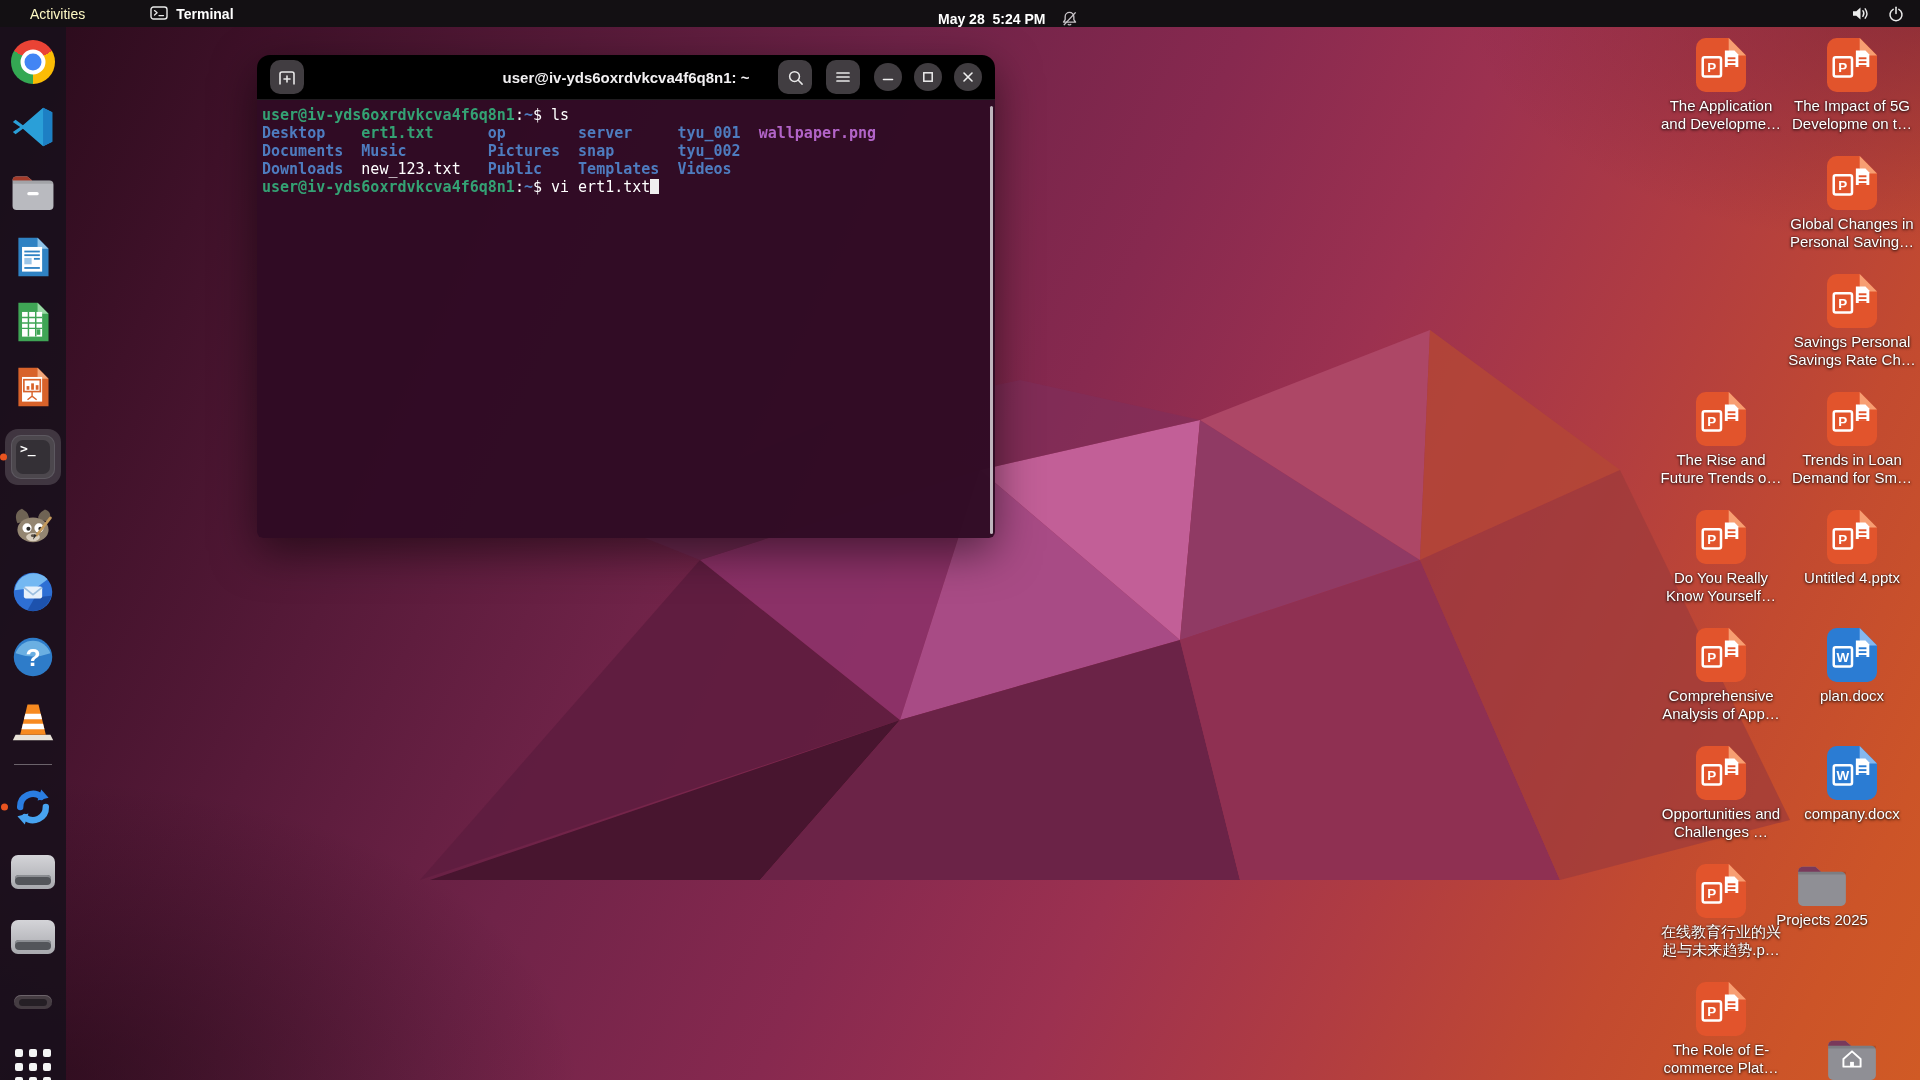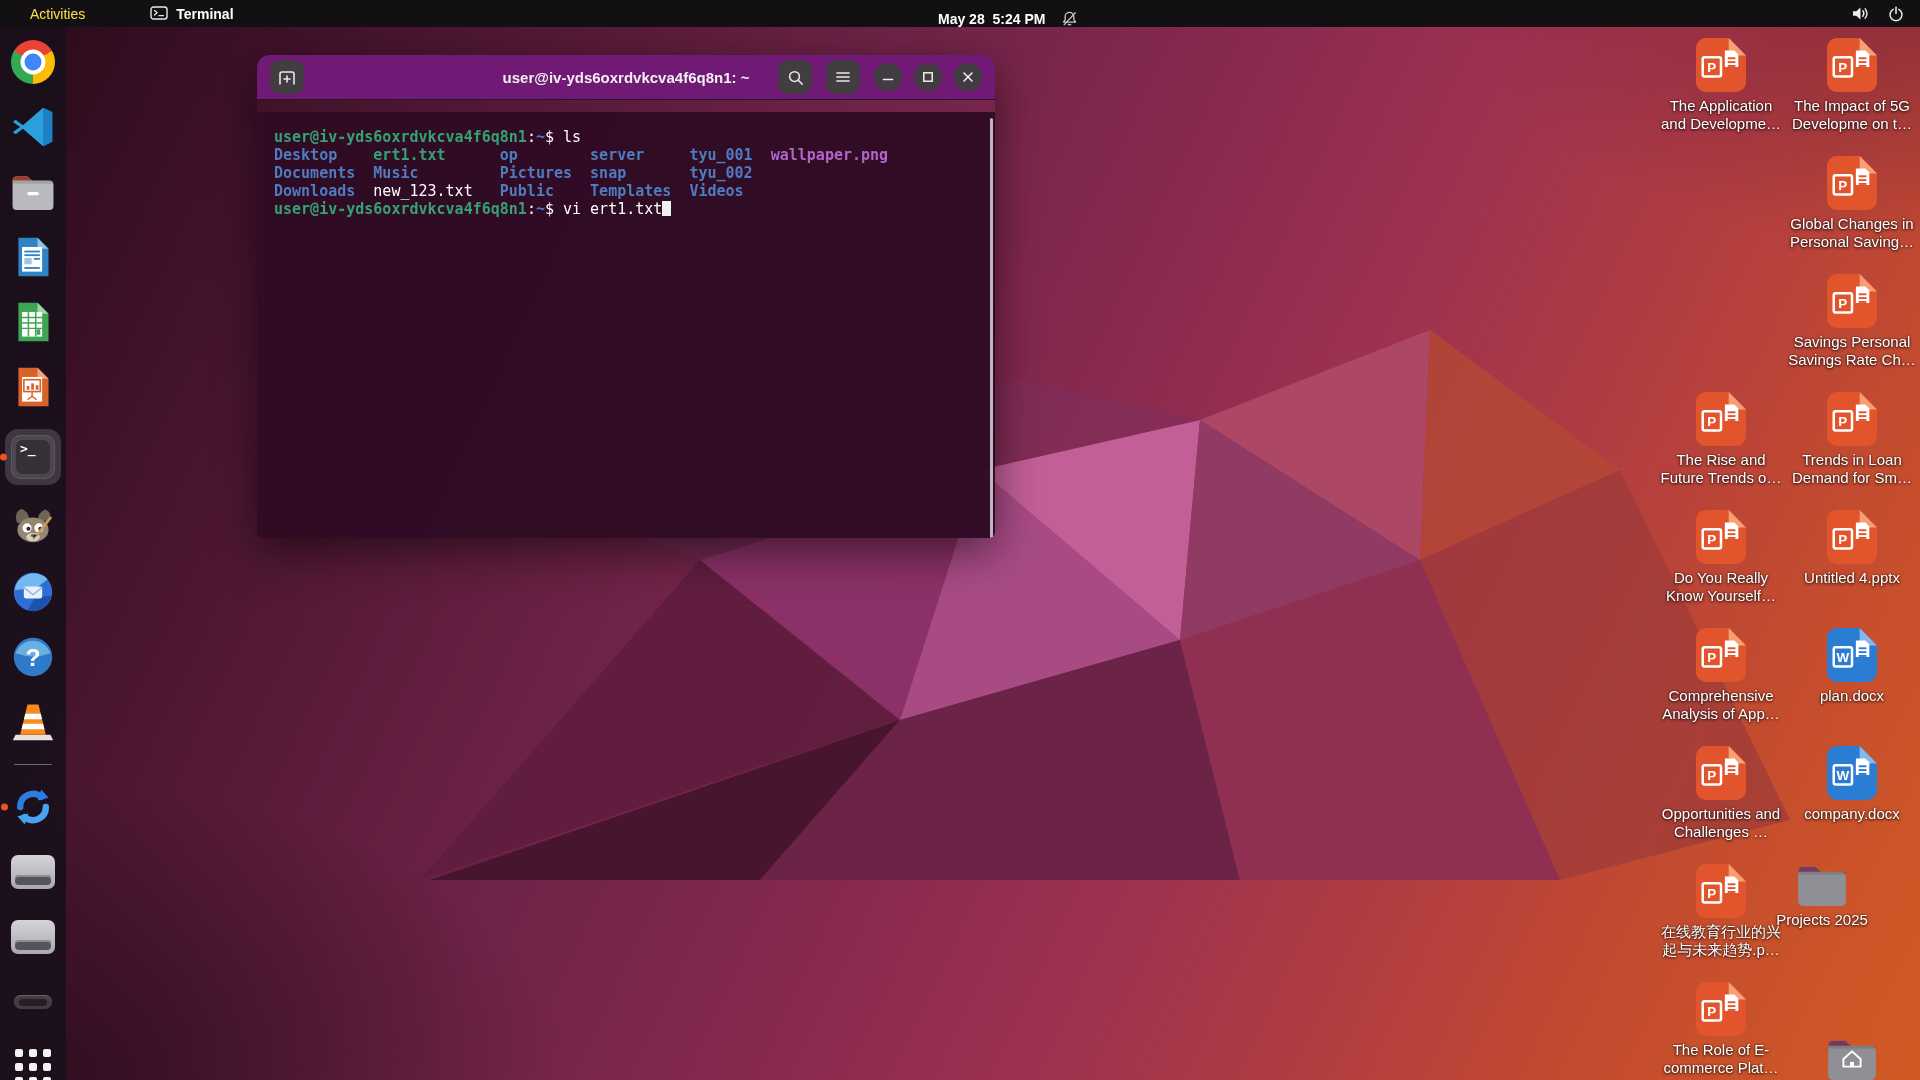--- a/index.html
+++ b/index.html
@@ -11,21 +11,21 @@
     background:
       radial-gradient(ellipse 900px 500px at 2% 100%, rgba(18,4,12,.55), transparent 60%),
       radial-gradient(ellipse 700px 380px at 100% 0%, rgba(90,20,55,.45), transparent 65%),
       linear-gradient(115deg,#270a19 0%,#3f1129 12%,#571a39 25%,#6f2348 38%,#87294f 52%,#9c3150 63%,#b03c42 74%,#c24a30 85%,#cc5428 94%,#d05a25 100%);
   }
   .wallpaper svg { position:absolute; inset:0; }
 
   
   .topbar { position:absolute; left:0; top:0; width:1920px; height:27px; background:#131013;
     display:flex; align-items:center; color:#fff; font-size:14px; z-index:50; }
-  .tb-activities { margin-left:20px; padding:0 10px; background:none; border:none; color:#fde047; font-size:14px; font-family:inherit; cursor:pointer; }
+  .tb-activities { margin-left:20px; padding:0 10px; background:none; border:none; color:#fef9c3; font-size:14px; font-family:inherit; cursor:pointer; }
   .tb-app { display:flex; align-items:flex-start; gap:8px; margin-left:55px; font-weight:700; }
   .tb-clock { position:absolute; left:938px; top:0; height:27px; display:flex; align-items:flex-end; gap:16px; font-weight:700; white-space:pre; }
   .tb-right { position:absolute; right:8px; top:0; height:27px; display:flex; align-items:center; gap:18px; padding-right:8px; }
 
   
   .dock { position:absolute; left:0; top:27px; width:66px; height:1053px; background:rgba(24,16,27,.88);
     display:flex; flex-direction:column; align-items:center; gap:19px; padding-top:12px; z-index:40; }
   .dock-item { position:relative; width:46px; height:46px; display:flex; align-items:center; justify-content:center; cursor:pointer; flex:0 0 auto; }
   .dock-item.active { background:rgba(255,255,255,.16); border-radius:13px; width:56px; height:56px; }
   .dock-dot { position:absolute; left:-9px; top:50%; transform:translateY(-50%); width:7px; height:7px; border-radius:50%; background:#e95420; }
@@ -44,30 +44,30 @@
   .ic-drive::after { content:""; position:absolute; left:4px; right:4px; bottom:4px; height:10px; border-radius:4px;
     background:#53555a; box-shadow:inset 0 2px 0 #8b8d92; }
   .ic-drive-small { width:38px; height:14px; border-radius:7px; background:#453c42; position:relative; box-shadow:inset 0 1px 0 #6c636a; }
   .ic-drive-small::after { content:""; position:absolute; left:5px; right:5px; top:4px; bottom:3px; border-radius:4px; background:#251f25; }
   .grid9 { display:grid; grid-template-columns:repeat(3,8px); grid-template-rows:repeat(3,8px); gap:6px; }
   .grid9 i { background:#f4f4f4; border-radius:2px; }
 
   
   .terminal { position:absolute; left:257px; top:55px; width:738px; height:483px; border-radius:13px 13px 6px 6px;
     box-shadow:0 14px 44px rgba(0,0,0,.5); z-index:30; overflow:hidden; }
-  .titlebar { height:45px; background:#701a75; border-bottom:1px solid #1f1c1f; position:relative;
+  .titlebar { height:45px; background:#000000; border-bottom:1px solid #1f1c1f; position:relative;
     display:flex; align-items:center; }
   .t-title { position:absolute; left:0; right:0; text-align:center; color:#f2f0f2; font-size:15px; font-weight:700; pointer-events:none; }
   .btn-sq { width:34px; height:34px; border-radius:10px; background:#413d41; border:none; display:flex; align-items:center; justify-content:center; cursor:pointer; }
   .btn-rd { width:28px; height:28px; border-radius:50%; background:#403c40; border:none; display:flex; align-items:center; justify-content:center; cursor:pointer; }
   .tb-left-group { margin-left:13px; display:flex; gap:8px; z-index:2; }
   .tb-right-group { margin-left:auto; margin-right:13px; display:flex; gap:12px; align-items:center; z-index:2; }
   .tb-right-group .btn-sq { margin-right:2px; }
   .term-body { position:relative; height:438px; background:rgba(48,11,36,.97); }
-  .term-body pre { margin:12px; padding:16px 10px 0 5px; font-family:"DejaVu Sans Mono",monospace; font-size:15px; line-height:18px; color:#fff; }
+  .term-body pre { margin:0; padding:6px 10px 0 5px; font-family:"DejaVu Sans Mono",monospace; font-size:15px; line-height:18px; color:#fff; }
   .tline { white-space:pre; }
   .cursor { display:inline-block; width:9px; height:15px; background:#efefef; vertical-align:-2px; }
   .term-scrollbar { position:absolute; right:2px; top:6px; bottom:4px; width:3px; background:#d8d4d8; border-radius:2px; opacity:.85; }
 
   
   .desk-item { position:absolute; width:130px; display:flex; flex-direction:column; align-items:center; cursor:pointer; z-index:20; }
   .desk-label { margin-top:5px; color:#fff; font-size:15px; line-height:18px; text-align:center;
     text-shadow:0 1px 3px rgba(0,0,0,.85), 0 0 2px rgba(0,0,0,.6); word-break:break-word; }
   .fi { display:block; }
 

